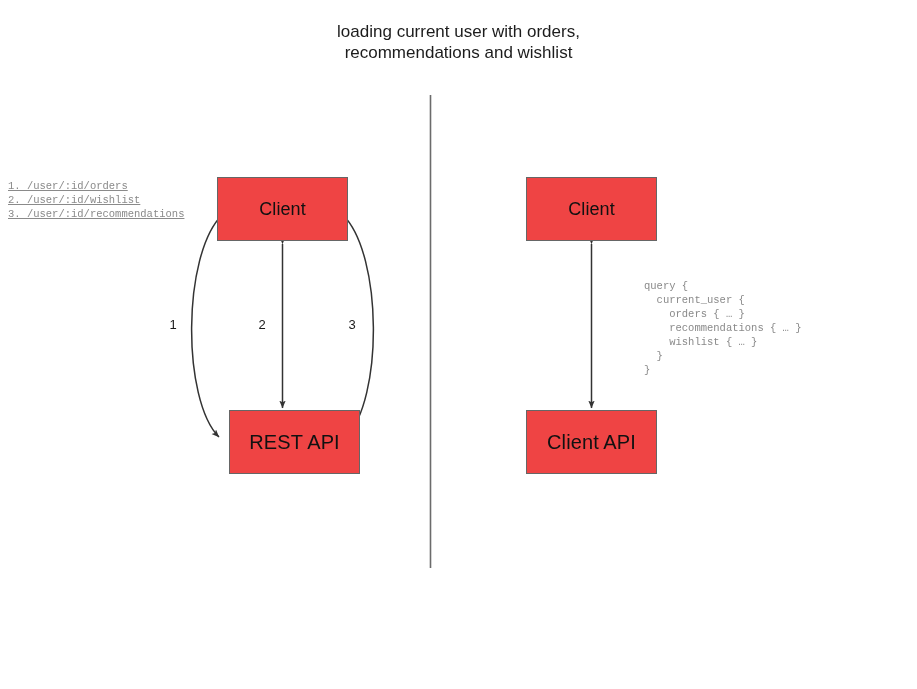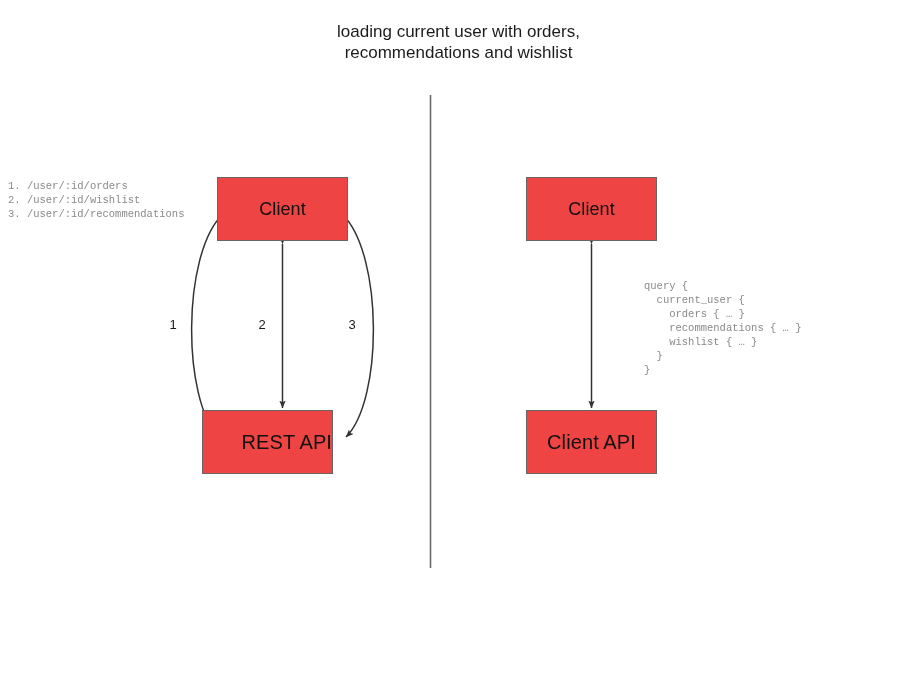--- a/index.html
+++ b/index.html
@@ -51,21 +51,21 @@
     align-items: center;
     justify-content: center;
     color: #111111;
   }
   .node-label {
     display: block;
     text-align: center;
     letter-spacing: 0.1px;
   }
   #node-client-rest  { left: 217px; top: 177px; width: 131px; height: 64px; }
-  #node-rest-api     { left: 202px; top: 410px; width: 131px; height: 64px; justify-content: flex-end; }
+  #node-rest-api     { left: 229px; top: 410px; width: 131px; height: 64px; }
   #node-client-gql   { left: 526px; top: 177px; width: 131px; height: 64px; }
   #node-graphql-api  { left: 526px; top: 410px; width: 131px; height: 64px; }
 
   #node-client-rest  .node-label,
   #node-client-gql   .node-label { font-size: 18px; }
   #node-rest-api     .node-label,
   #node-graphql-api  .node-label { font-size: 20px; }
 
   
   .edge-number {
@@ -81,21 +81,21 @@
 
   
   .code-block {
     position: absolute;
     font-family: "Liberation Mono", "DejaVu Sans Mono", monospace;
     font-size: 10.5px;
     line-height: 14px;
     color: #8a8a8a;
     white-space: pre;
   }
-  #rest-endpoint-list { left: 8px; top: 179px; }
+  #rest-endpoint-list { left: 8px; top: 179px; text-decoration: underline; }
   #graphql-query      { left: 644px; top: 279px; }
 </style>
 </head>
 <body>
 
 <div id="canvas">
 
   <div id="diagram-title">loading current user with orders,
 recommendations and wishlist</div>
 

